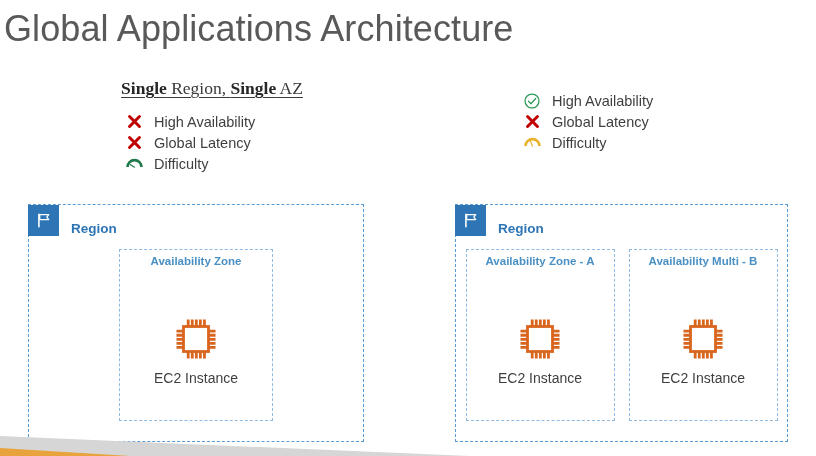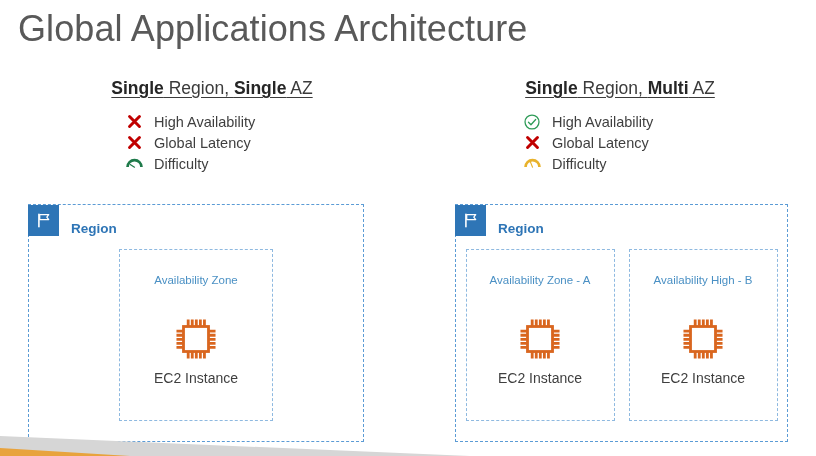--- a/index.html
+++ b/index.html
@@ -12,21 +12,21 @@
     height: 456px;
     position: relative;
     overflow: hidden;
     font-family: "Liberation Sans", sans-serif;
     -webkit-font-smoothing: antialiased;
   }
 
   
   #slide-title {
     position: absolute;
-    left: 18px;
+    left: 4px;
     top: 8px;
     font-size: 36px;
     font-weight: 300;
     color: #595959;
     letter-spacing: 0.1px;
     white-space: nowrap;
   }
 
   
   .column {
@@ -35,20 +35,21 @@
   }
   #column-left  { left: 16px;  width: 392px; }
   #column-right { left: 432px; width: 376px; }
 
   .col-heading {
     text-align: center;
     font-size: 17.5px;
     color: #3b3b3b;
     font-weight: 400;
     white-space: nowrap;
+    font-family: Liberation Serif, serif;
   }
   .col-heading .u {
     text-decoration: underline;
     text-underline-offset: 3px;
   }
   .col-heading b { font-weight: 700; color: #262626; }
 
   
   .bullets {
     margin-top: 12px;
@@ -127,24 +128,24 @@
     border: 1px dashed #8eb9e0;
     box-sizing: border-box;
     display: flex;
     flex-direction: column;
     align-items: center;
   }
   #az-box-single { width: 154px; height: 172px; }
   #az-box-a, #az-box-b { width: 149px; height: 172px; }
 
   .az-label {
-    margin-top: 24px;
+    margin-top: 5px;
     font-size: 11.5px;
     color: #4a90c4;
-    font-weight: 400;
+    font-weight: 700;
     white-space: nowrap;
   }
 
   .ec2-block {
     margin-top: auto;
     margin-bottom: 34px;
     display: flex;
     flex-direction: column;
     align-items: center;
   }
@@ -206,25 +207,20 @@
         </svg>
       </span>
       <span class="bullet-label">Difficulty</span>
     </div>
 
   </div>
 </div>
 
 <div class="column" id="column-right">
 
-  <div class="col-heading">
-    <span class="u">
-      <b>Single</b><span> Region, </span><b>Multi</b><span> AZ</span>
-    </span>
-  </div>
 
   <div class="bullets">
 
     <div class="bullet-row">
       <span class="bullet-icon">
         <svg width="18" height="18" viewBox="0 0 24 24">
           <circle cx="12" cy="12" r="9.3" fill="none" stroke="#2e9b57" stroke-width="1.7"></circle>
           <path d="M7.3 12.3 L10.6 15.6 L16.9 8.6" fill="none" stroke="#2e9b57" stroke-width="1.7" stroke-linecap="round" stroke-linejoin="round"></path>
         </svg>
       </span>
@@ -313,21 +309,21 @@
               <path d="M16 22 H7 M16 27.2 H7 M16 32.4 H7 M16 37.6 H7 M16 42.8 H7"></path>
               <path d="M48 22 H57 M48 27.2 H57 M48 32.4 H57 M48 37.6 H57 M48 42.8 H57"></path>
             </g>
           </svg>
         </span>
         <div class="ec2-label">EC2 Instance</div>
       </div>
     </div>
 
     <div class="az-box" id="az-box-b">
-      <div class="az-label">Availability High - B</div>
+      <div class="az-label">Availability Multi - B</div>
       <div class="ec2-block">
         <span>
           <svg width="50" height="50" viewBox="0 0 64 64">
             <g stroke="#d9661f" stroke-width="3.6" fill="none" stroke-linecap="butt">
               <rect x="16" y="16" width="32" height="32"></rect>
               <path d="M22 16 V7 M27.2 16 V7 M32.4 16 V7 M37.6 16 V7 M42.8 16 V7"></path>
               <path d="M22 48 V57 M27.2 48 V57 M32.4 48 V57 M37.6 48 V57 M42.8 48 V57"></path>
               <path d="M16 22 H7 M16 27.2 H7 M16 32.4 H7 M16 37.6 H7 M16 42.8 H7"></path>
               <path d="M48 22 H57 M48 27.2 H57 M48 32.4 H57 M48 37.6 H57 M48 42.8 H57"></path>
             </g>

